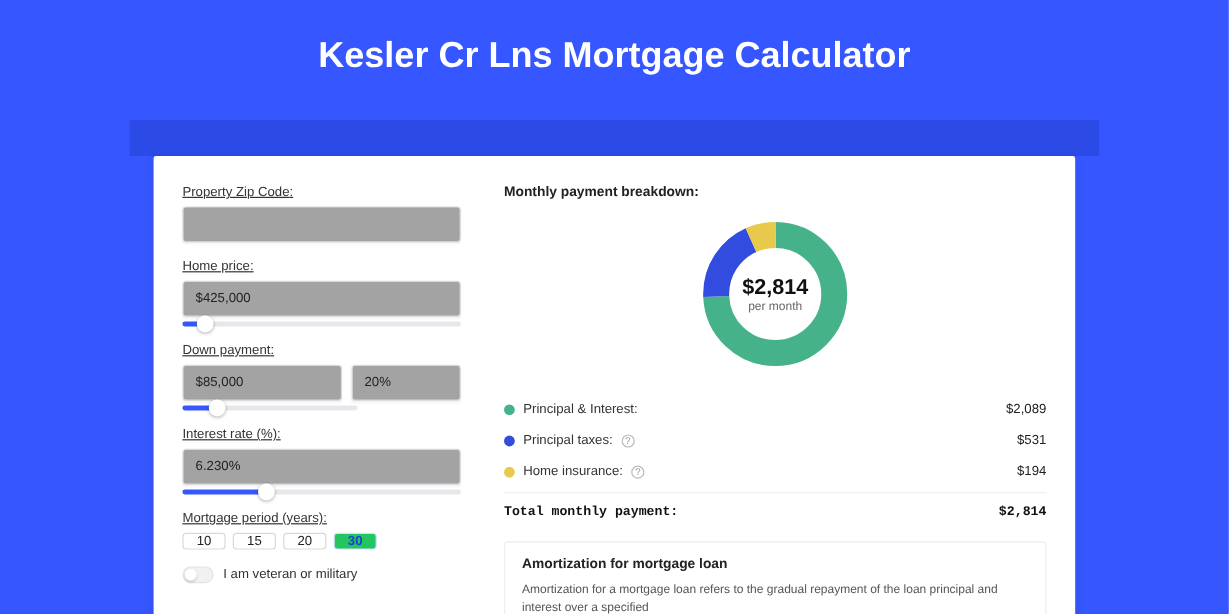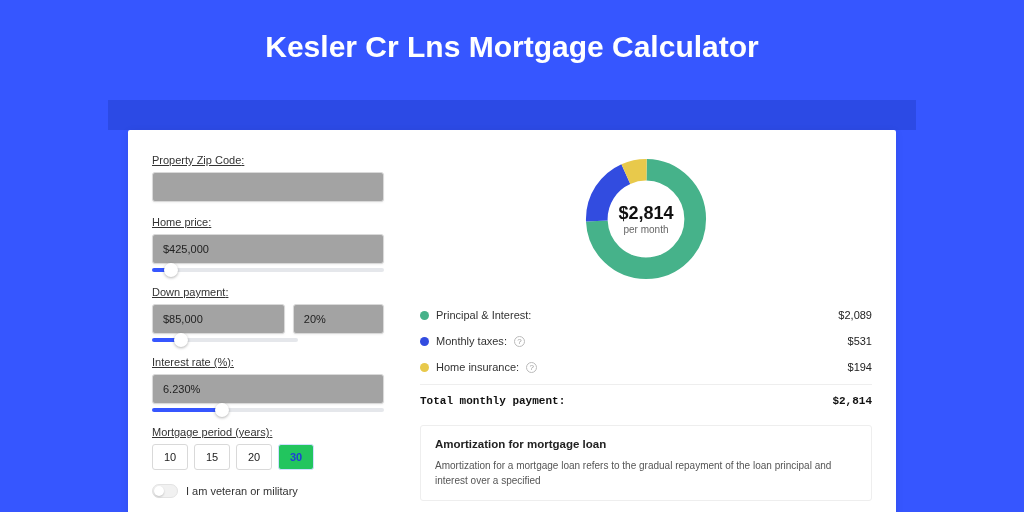--- a/index.html
+++ b/index.html
@@ -82,21 +82,21 @@
   border-radius: 50%;
   background: #fff;
   box-shadow: 0 1px 3px rgba(0,0,0,0.3);
 }
 .down-row { display: flex; gap: 8px; }
 .down-row .text-input:first-child { flex: 1.6; }
 .down-row .text-input:last-child { flex: 1; }
 .period-row { display: flex; gap: 6px; }
 .period-btn {
   width: 36px;
-  height: 26px;
+  height: 14px;
   border: 1px solid #d9d9d9;
   border-radius: 3px;
   background: #fff;
   font-size: 11px;
   color: #222;
   display: flex;
   align-items: center;
   justify-content: center;
   cursor: pointer;
 }
@@ -230,20 +230,21 @@
     <div class="toggle-row">
       <div class="toggle">
         <div class="toggle-knob"></div>
       </div>
       <span class="toggle-label">I am veteran or military</span>
     </div>
 
   </div>
 
   <div class="right-col">
+    <div class="breakdown-title colon">Monthly payment breakdown</div>
 
     <div class="donut-wrap">
       <div class="donut">
         <svg viewBox="0 0 42 42">
           <circle cx="21" cy="21" r="15.9" fill="none" stroke="#46b28a" stroke-width="7" stroke-dasharray="74.2 25.8" stroke-dashoffset="25"></circle>
           <circle cx="21" cy="21" r="15.9" fill="none" stroke="#324ce0" stroke-width="7" stroke-dasharray="18.9 81.1" stroke-dashoffset="50.8"></circle>
           <circle cx="21" cy="21" r="15.9" fill="none" stroke="#e8c94b" stroke-width="7" stroke-dasharray="6.9 93.1" stroke-dashoffset="31.9"></circle>
         </svg>
         <div class="donut-center">
           <div class="donut-amount">$2,814</div>
@@ -256,21 +257,21 @@
       <div class="legend-left">
         <span class="dot green"></span>
         <span class="colon">Principal &amp; Interest</span>
       </div>
       <span class="legend-value">$2,089</span>
     </div>
 
     <div class="legend-row">
       <div class="legend-left">
         <span class="dot blue"></span>
-        <span class="colon">Monthly taxes</span>
+        <span class="colon">Principal taxes</span>
         <span class="info-icon">?</span>
       </div>
       <span class="legend-value">$531</span>
     </div>
 
     <div class="legend-row">
       <div class="legend-left">
         <span class="dot yellow"></span>
         <span class="colon">Home insurance</span>
         <span class="info-icon">?</span>

